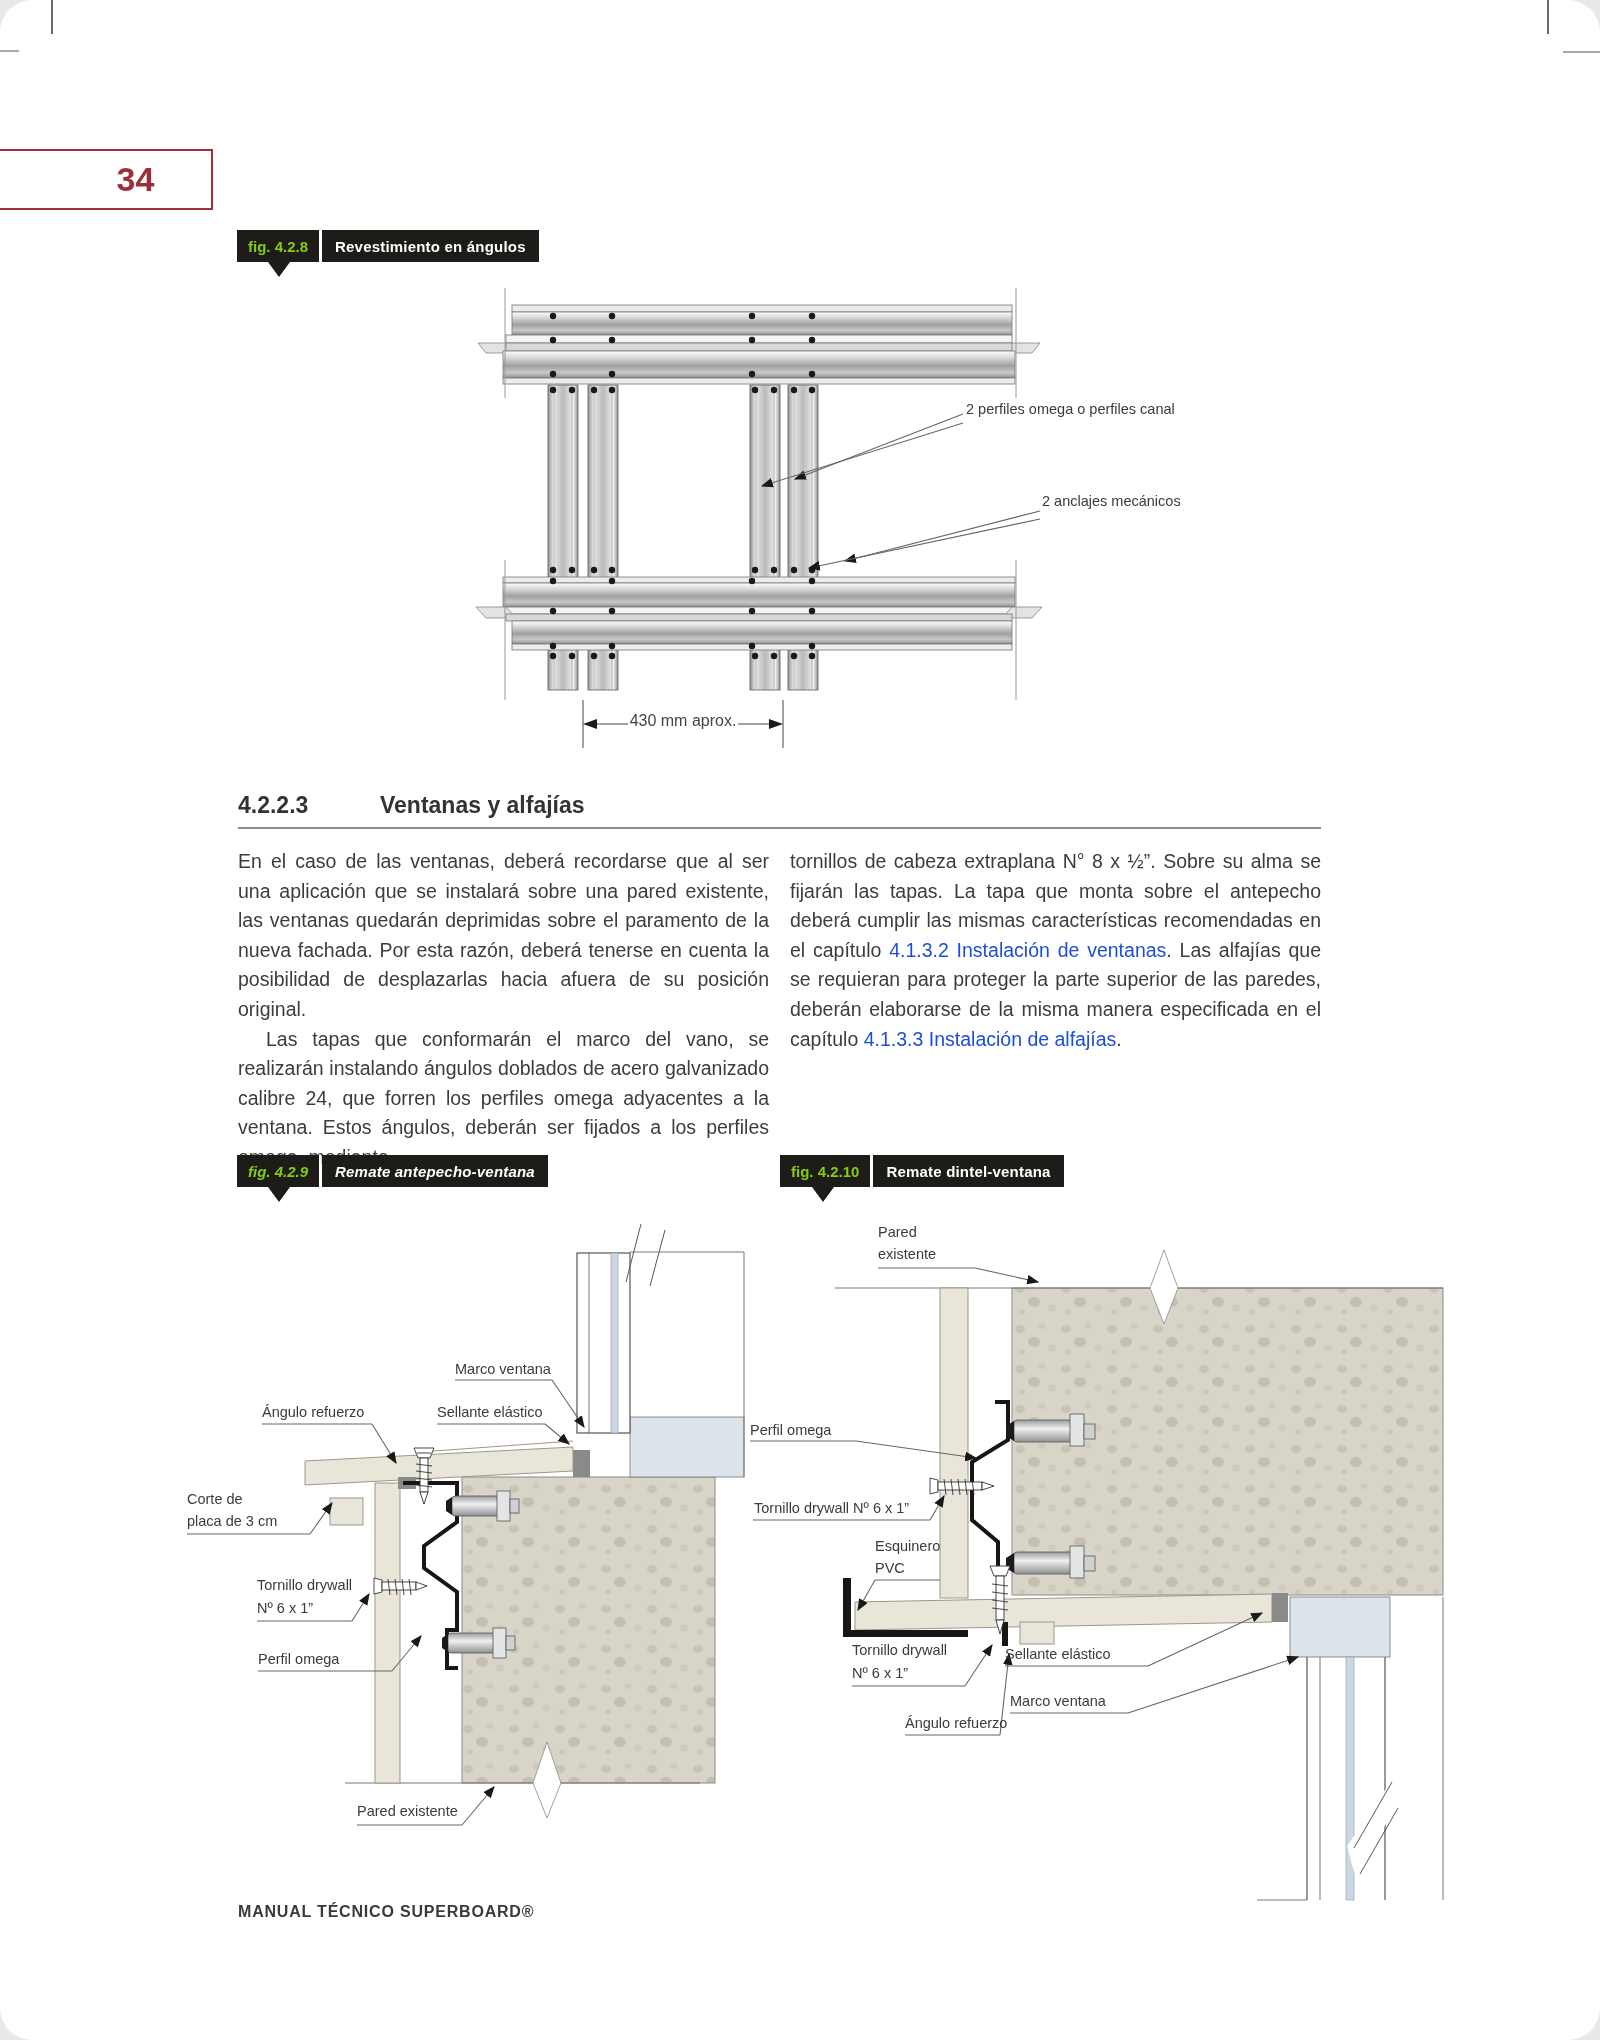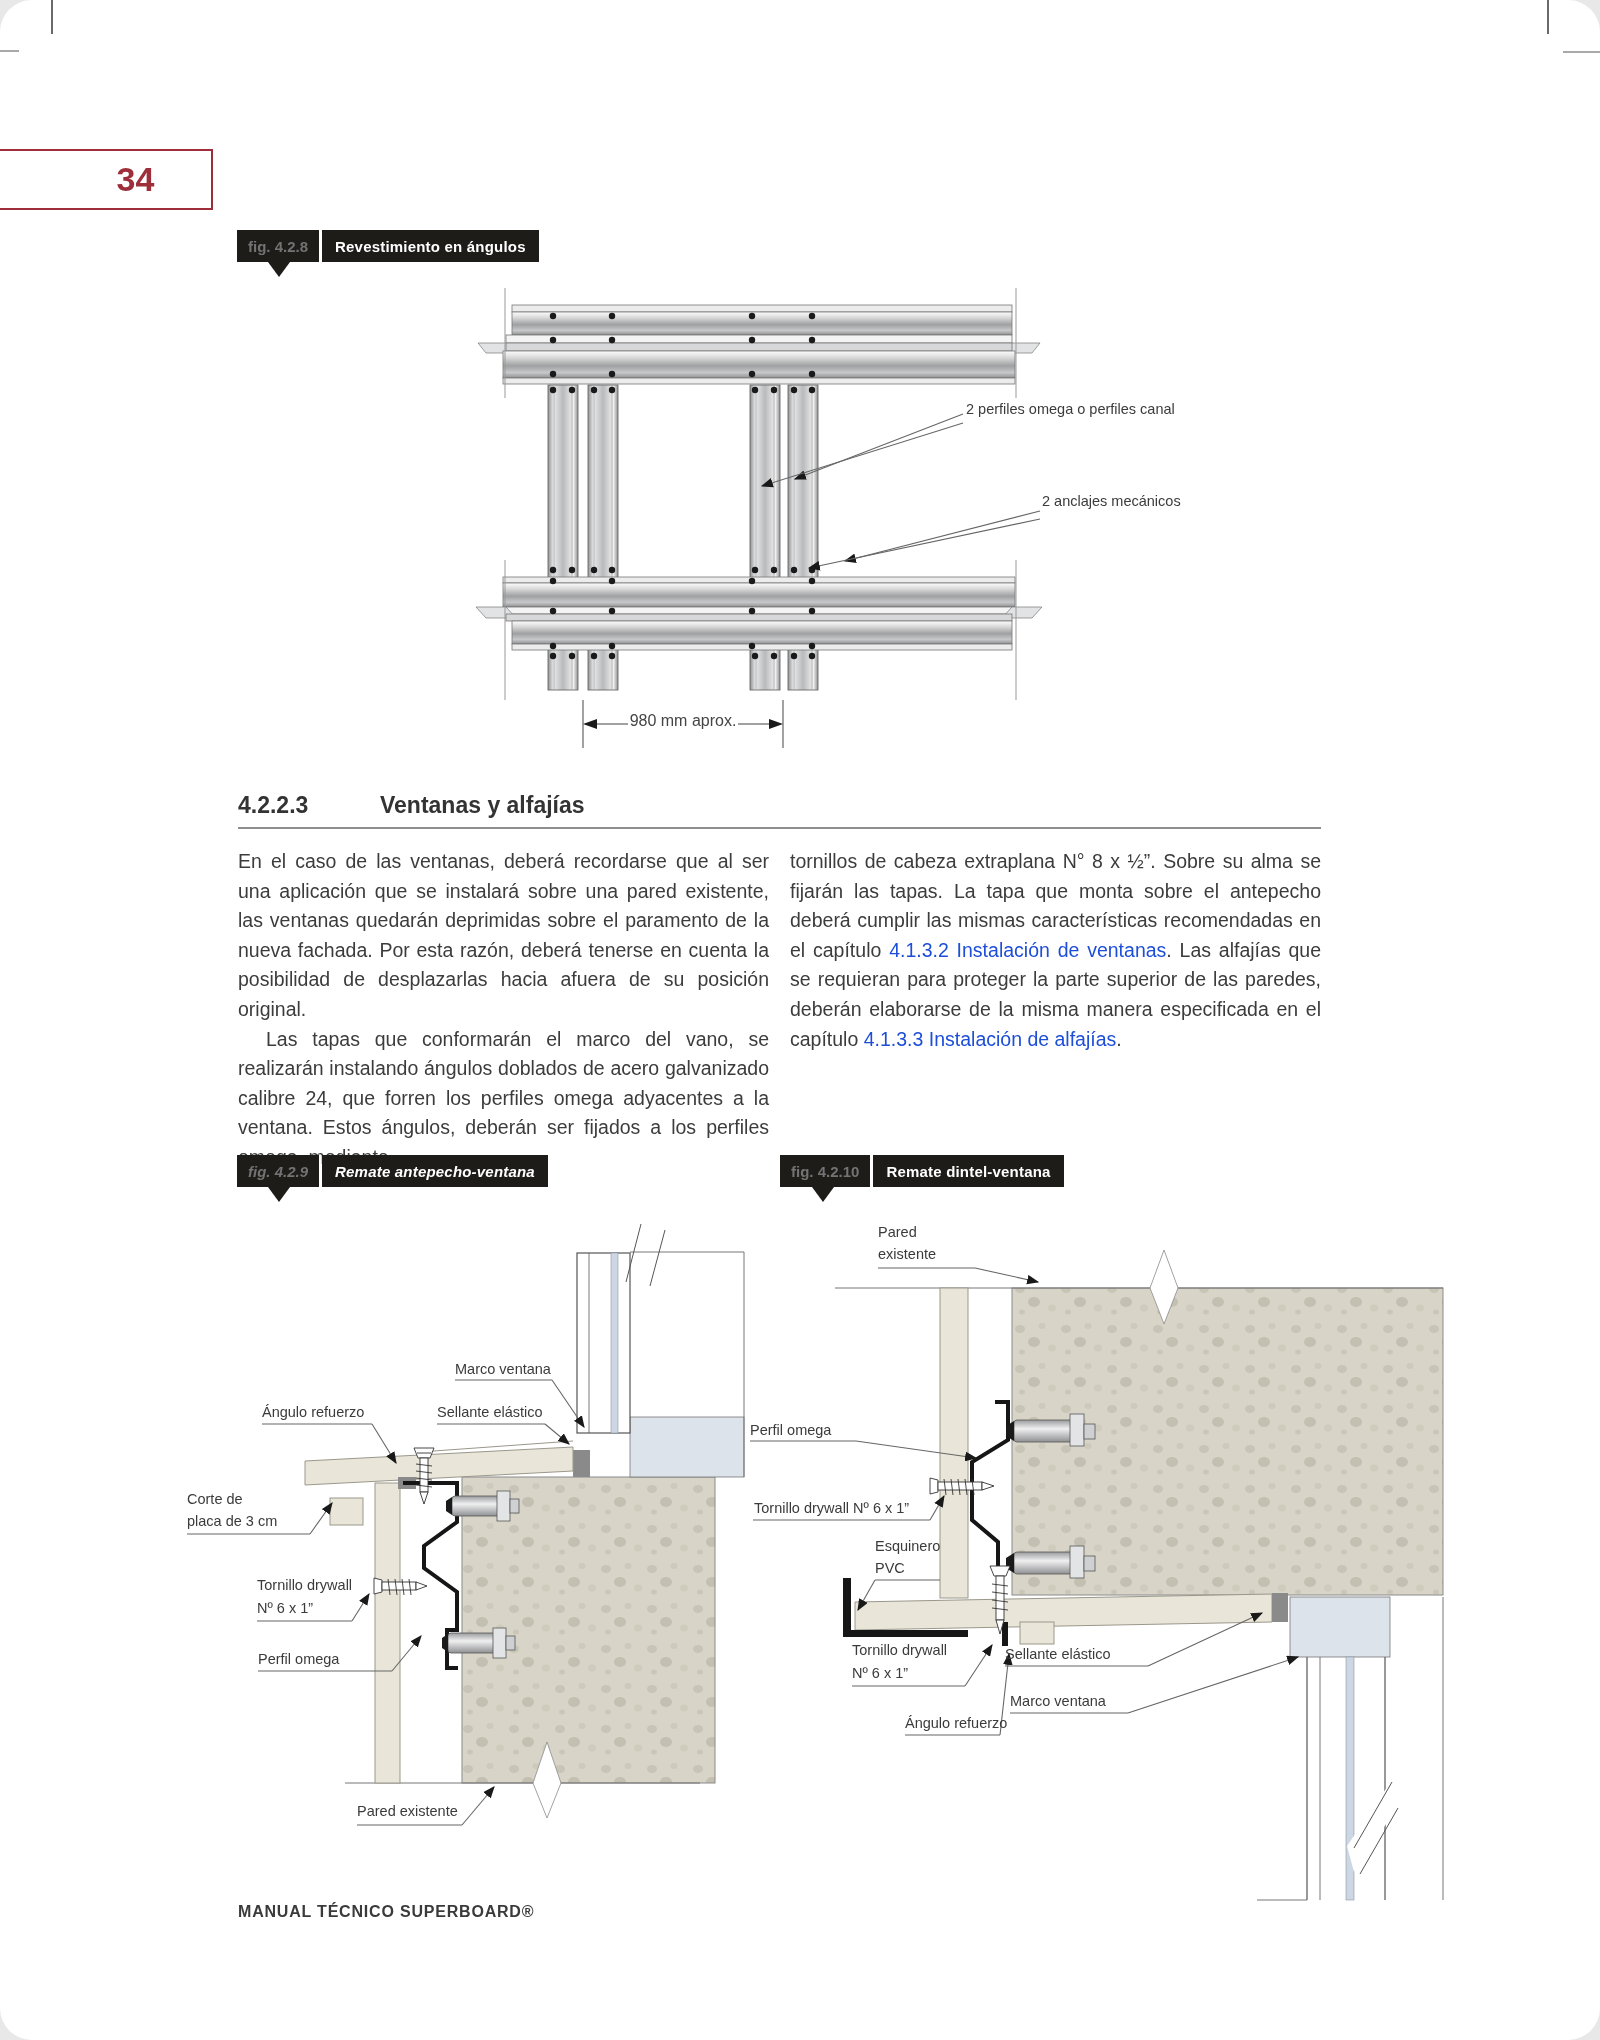--- a/index.html
+++ b/index.html
@@ -7,21 +7,21 @@
         font-family:"Liberation Sans","DejaVu Sans",sans-serif;overflow:hidden;border-radius:32px;}
   
   .crop-v{position:absolute;width:2px;height:34px;background:#6a6a6a;}
   .crop-h{position:absolute;height:2px;background:#a9a9a9;}
   
   .pagebox{position:absolute;left:0;top:149px;width:211px;height:57px;
            border:2px solid #9e2f3a;border-left:none;display:flex;align-items:center;justify-content:center;}
   .pagebox span{font-size:34px;font-weight:bold;color:#9e2f3a;transform:translateX(30px);}
   
   .fig-header{position:absolute;display:flex;height:32px;align-items:stretch;}
-  .fig-header .tag{background:#1d1c19;color:#737373;font-weight:bold;font-size:15px;
+  .fig-header .tag{background:#1d1c19;color:#84cc16;font-weight:bold;font-size:15px;
                    display:flex;align-items:center;padding:8px 11px;white-space:nowrap;}
   .fig-header .ttl{background:#1d1c19;color:#fff;font-weight:bold;font-size:15px;
                    display:flex;align-items:center;padding:0 13px;margin-left:3px;white-space:nowrap;letter-spacing:.2px;}
   .pointer{position:absolute;width:0;height:0;border-left:11px solid transparent;
            border-right:11px solid transparent;border-top:15px solid #1d1c19;}
   
   .section-head{position:absolute;left:238px;top:792px;font-size:23px;font-weight:bold;color:#333;}
   .section-head .sec-num{display:inline-block;width:142px;}
   .rule{position:absolute;left:238px;top:827px;width:1083px;height:2px;background:#8d8d8d;}
   
@@ -183,21 +183,21 @@
 
     <g stroke="#666" stroke-width="1.1">
       <line x1="963" y1="414" x2="795" y2="479" marker-end="url(#m0)"></line>
       <line x1="963" y1="423" x2="762" y2="486" marker-end="url(#m0)"></line>
       <line x1="1040" y1="511" x2="845" y2="561" marker-end="url(#m0)"></line>
       <line x1="1040" y1="519" x2="809" y2="568" marker-end="url(#m0)"></line>
     </g>
   </svg>
   <div class="lbl" style="left:966px;top:399px;">2 perfiles omega o perfiles canal</div>
   <div class="lbl" style="left:1042px;top:491px;">2 anclajes mecánicos</div>
-  <div class="dim-lbl" style="left:625px;top:712px;width:116px;">980 mm aprox.</div>
+  <div class="dim-lbl" style="left:625px;top:712px;width:116px;">430 mm aprox.</div>
 
   <div class="section-head">
     <span class="sec-num">4.2.2.3</span><span>Ventanas y alfajías</span>
   </div>
   <div class="rule"></div>
 
   <div class="body-col" style="left:238px;top:847px;">
     <p>En el caso de las ventanas, deberá recordarse que al ser una aplicación que se instalará sobre una pared existente, las ventanas quedarán deprimidas sobre el paramento de la nueva fachada. Por esta razón, deberá tenerse en cuenta la posibilidad de desplazarlas hacia afuera de su posición original.</p>
     <p class="indent">Las tapas que conformarán el marco del vano, se realizarán instalando ángulos doblados de acero galvanizado calibre 24, que forren los perfiles omega adyacentes a la ventana. Estos ángulos, deberán ser fijados a los perfiles omega, mediante</p>
   </div>

